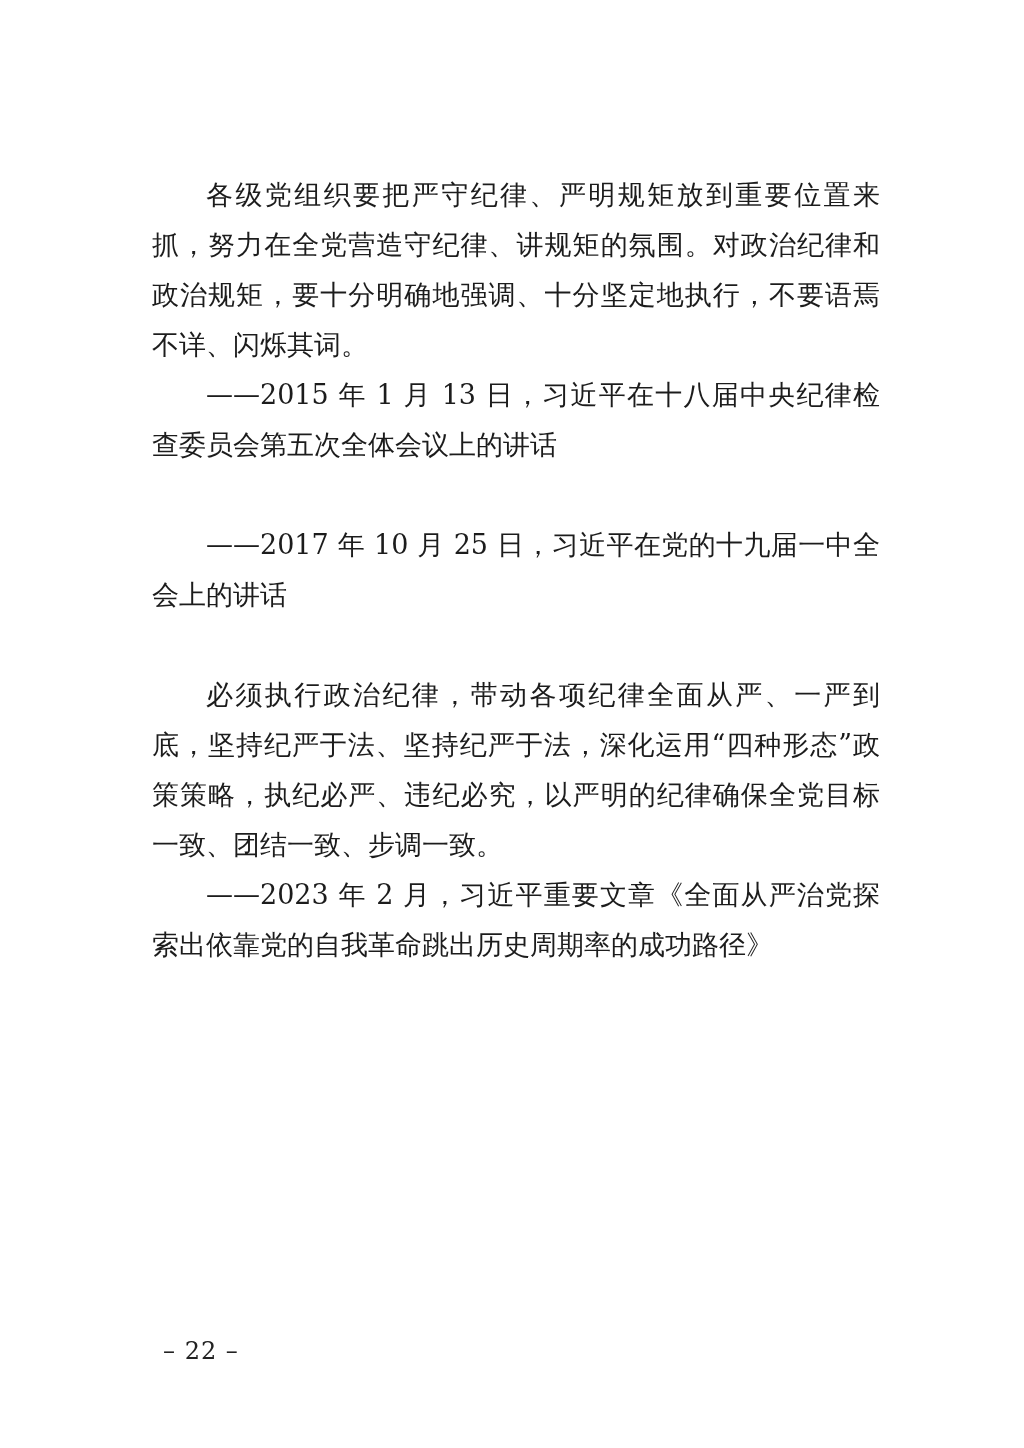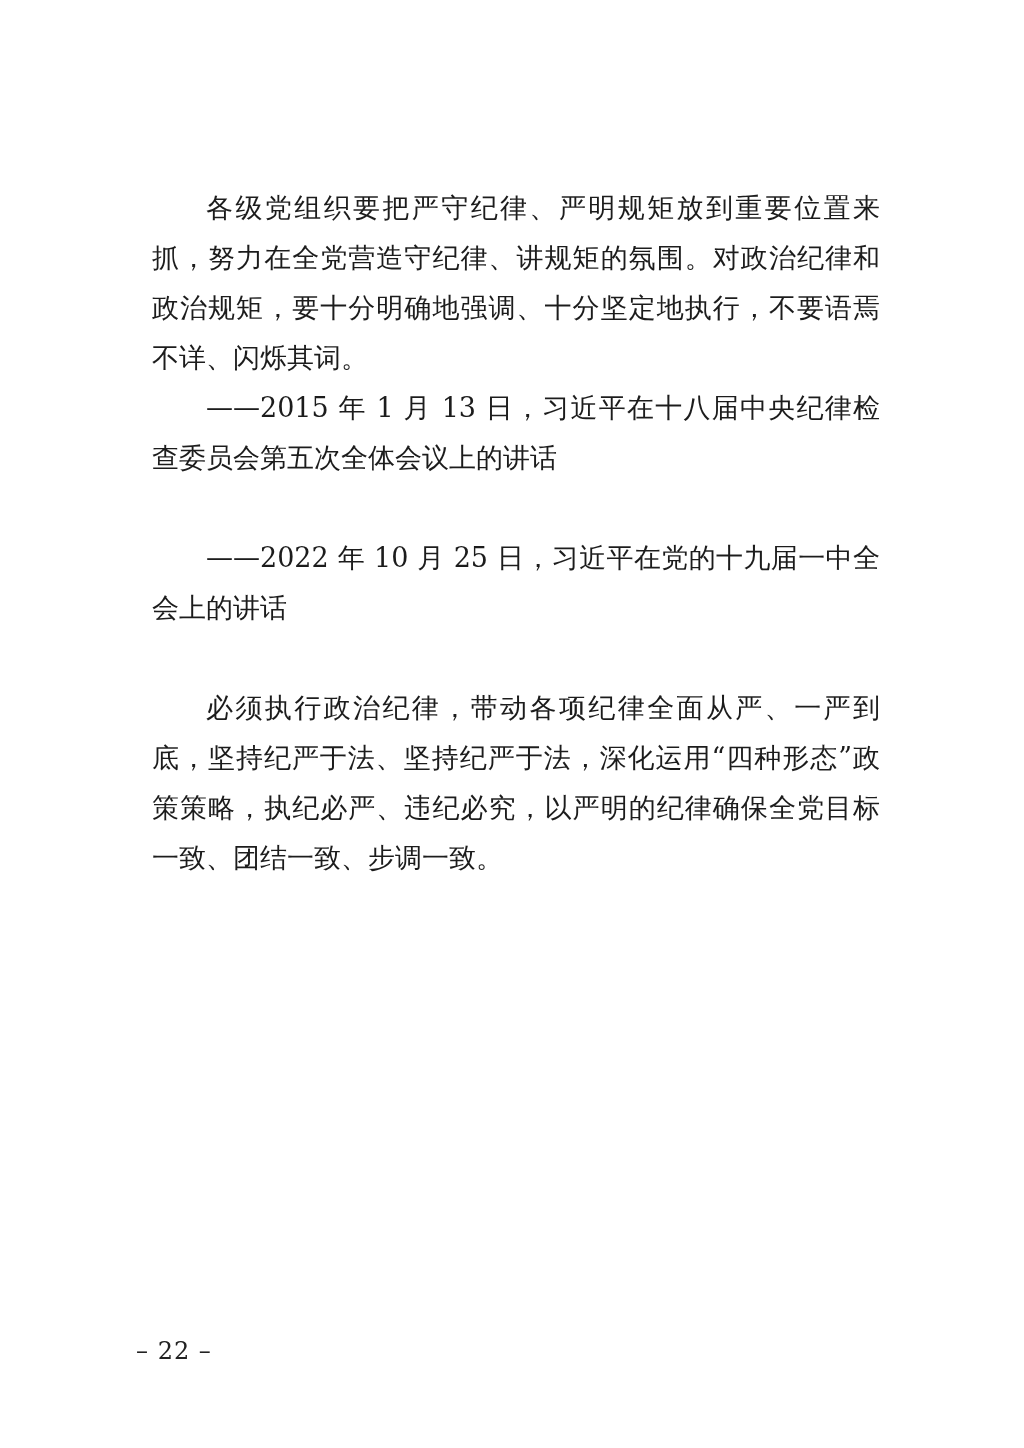--- a/index.html
+++ b/index.html
@@ -13,21 +13,21 @@
     width: 1024px;
     height: 1448px;
     margin: 0 auto;
     background: #ffffff;
     overflow: hidden;
     font-family: "DejaVu Serif", "Liberation Serif", serif;
   }
   .content {
     position: absolute;
     left: 152px;
-    top: 183px;
+    top: 170px;
     width: 728px;
     color: #1c1c1c;
     font-size: 27px;
     line-height: 50px;
     text-align: justify;
     text-justify: inter-ideograph;
   }
   .content p {
     margin: 0;
     text-indent: 2em;
@@ -36,21 +36,21 @@
     margin-top: 50px; 
   }
   p.quote {
     font-weight: 400;
   }
   p.attribution {
     font-weight: 400;
   }
   .page-number {
     position: absolute;
-    left: 136px;
+    left: 163px;
     top: 1336px;
     color: #222222;
     font-size: 24px;
     line-height: 30px;
     letter-spacing: 1px;
     font-family: "DejaVu Serif", "Liberation Serif", serif;
   }
 </style>
 </head>
 <body>
@@ -58,24 +58,25 @@
 <div class="page">
 
   <div class="content">
 
     <div class="section">
       <p class="quote">各级党组织要把严守纪律、严明规矩放到重要位置来抓，努力在全党营造守纪律、讲规矩的氛围。对政治纪律和政治规矩，要十分明确地强调、十分坚定地执行，不要语焉不详、闪烁其词。</p>
       <p class="attribution">——2015 年 1 月 13 日，习近平在十八届中央纪律检查委员会第五次全体会议上的讲话</p>
     </div>
 
     <div class="section">
-      <p class="attribution">——2022 年 10 月 25 日，习近平在党的十九届一中全会上的讲话</p>
+      <p class="attribution">——2017 年 10 月 25 日，习近平在党的十九届一中全会上的讲话</p>
     </div>
 
     <div class="section">
       <p class="quote">必须执行政治纪律，带动各项纪律全面从严、一严到底，坚持纪严于法、坚持纪严于法，深化运用“四种形态”政策策略，执纪必严、违纪必究，以严明的纪律确保全党目标一致、团结一致、步调一致。</p>
+      <p class="attribution">——2023 年 2 月，习近平重要文章《全面从严治党探索出依靠党的自我革命跳出历史周期率的成功路径》</p>
     </div>
 
   </div>
 
   <div class="page-number">– 22 –</div>
 
 </div>
 
 </body></html>

